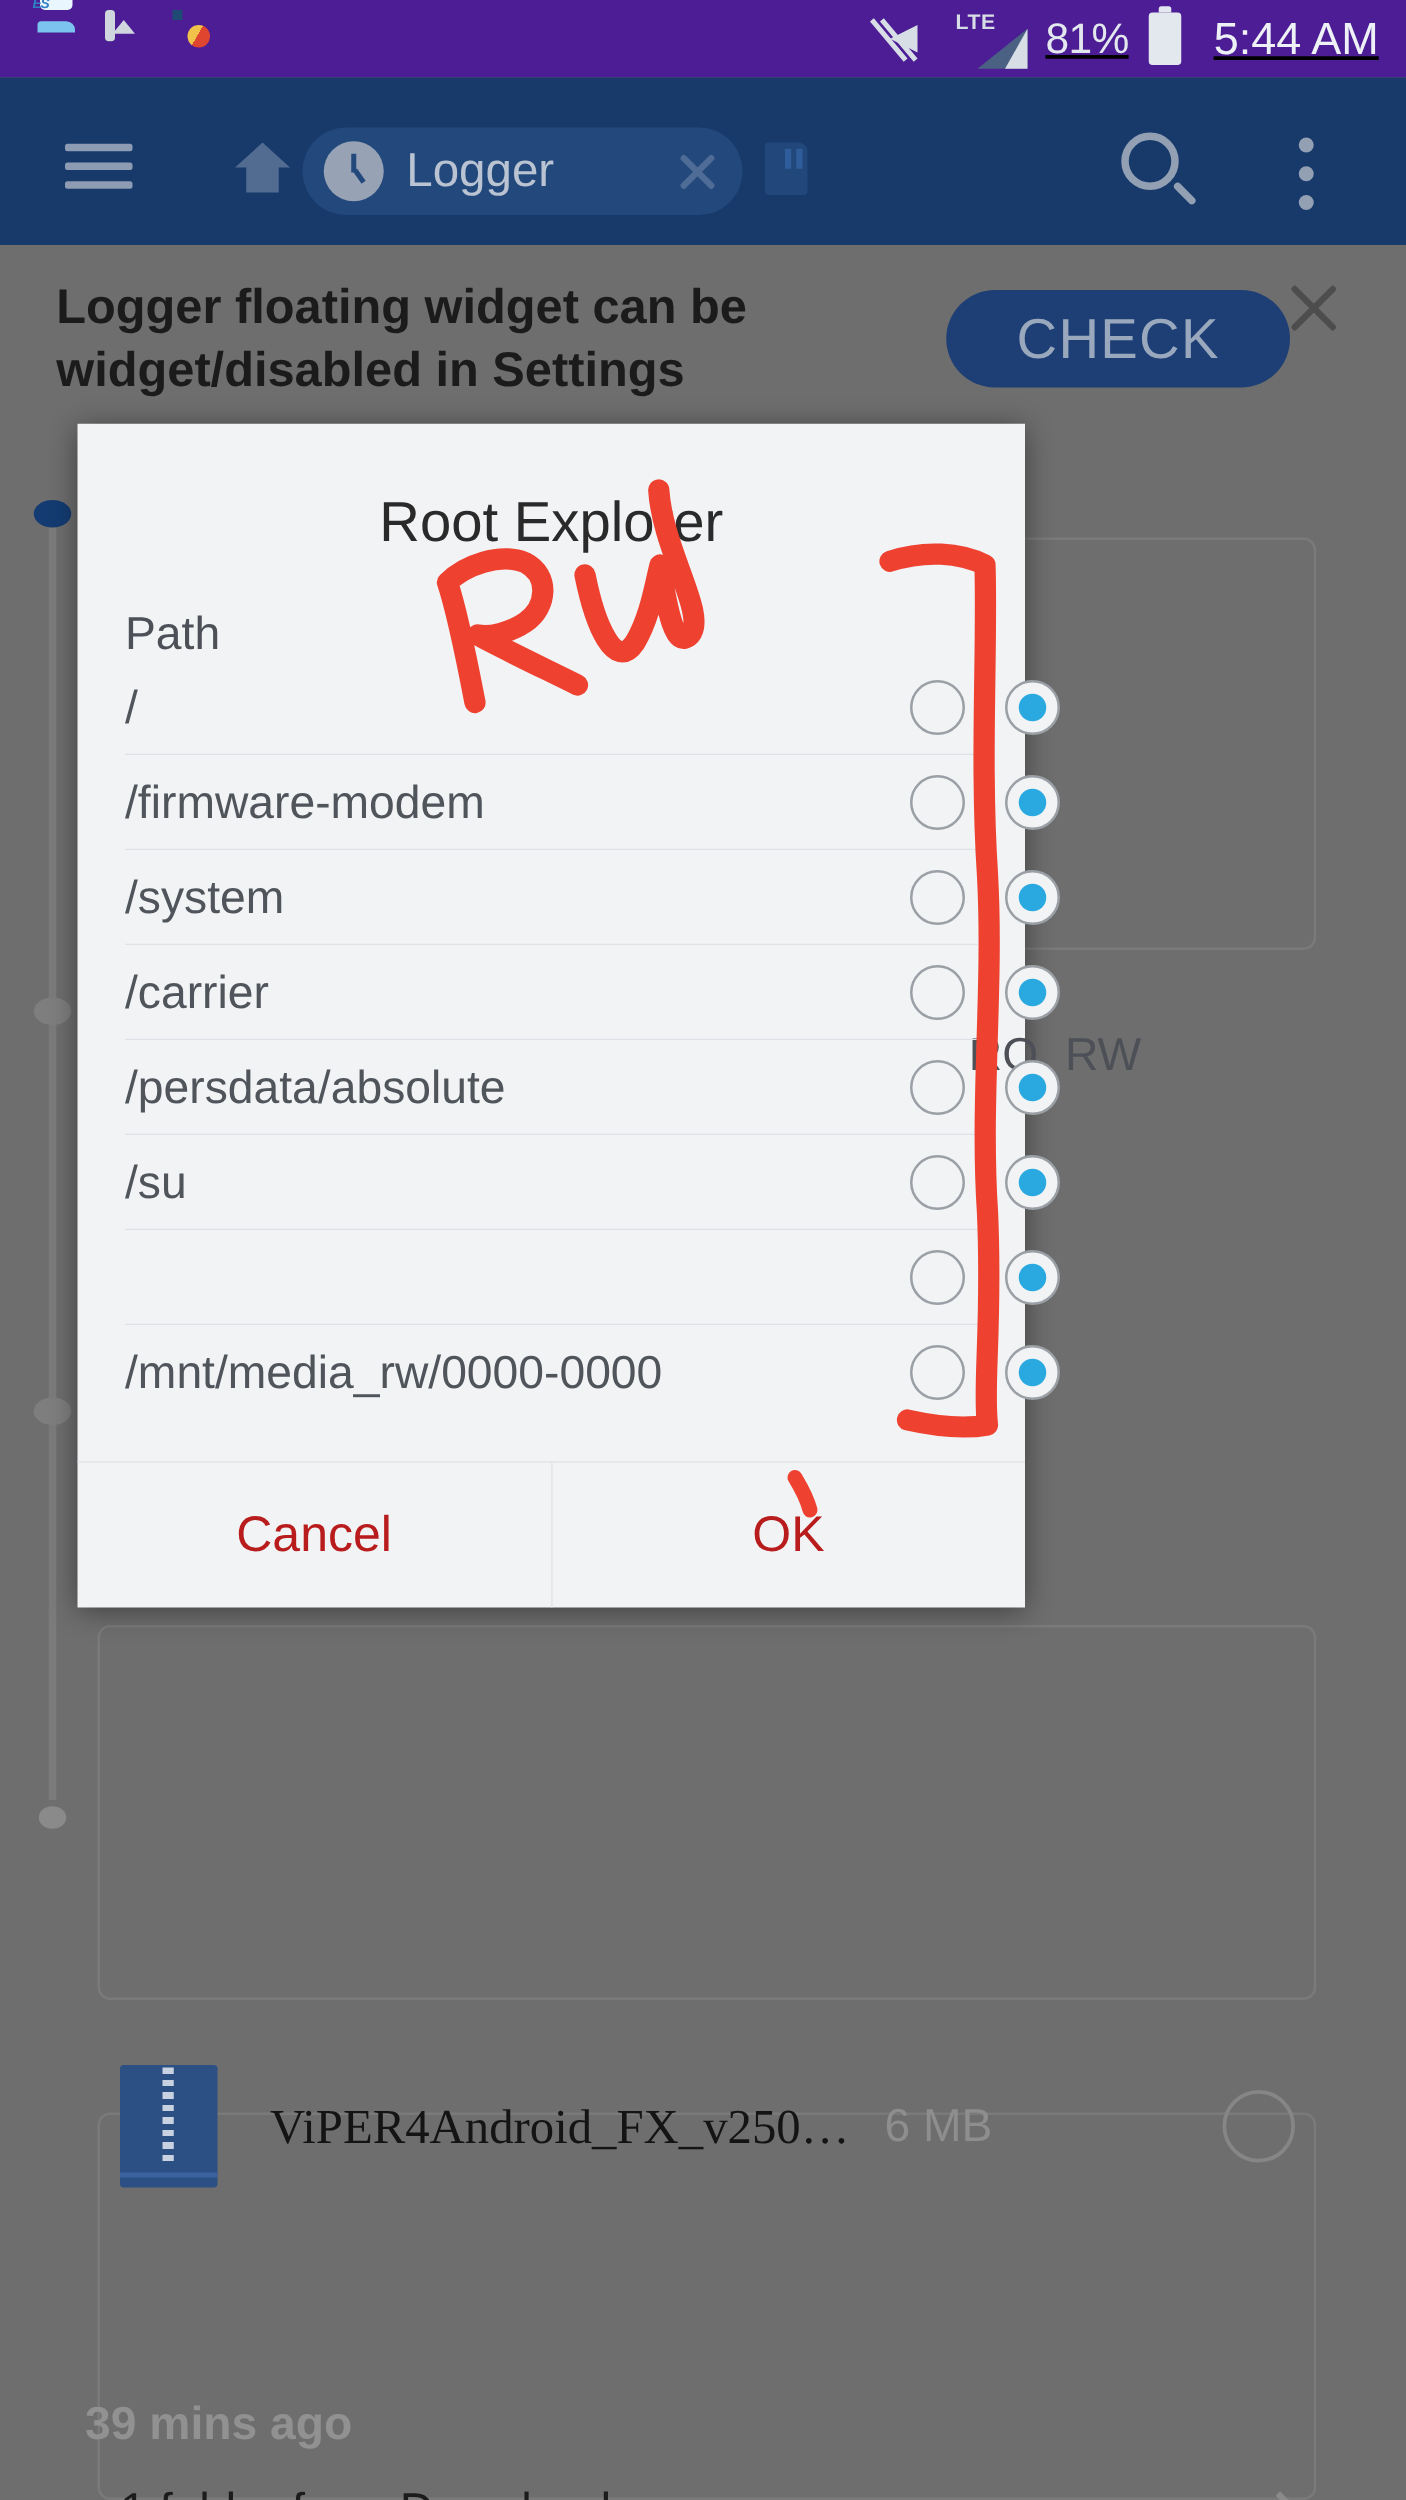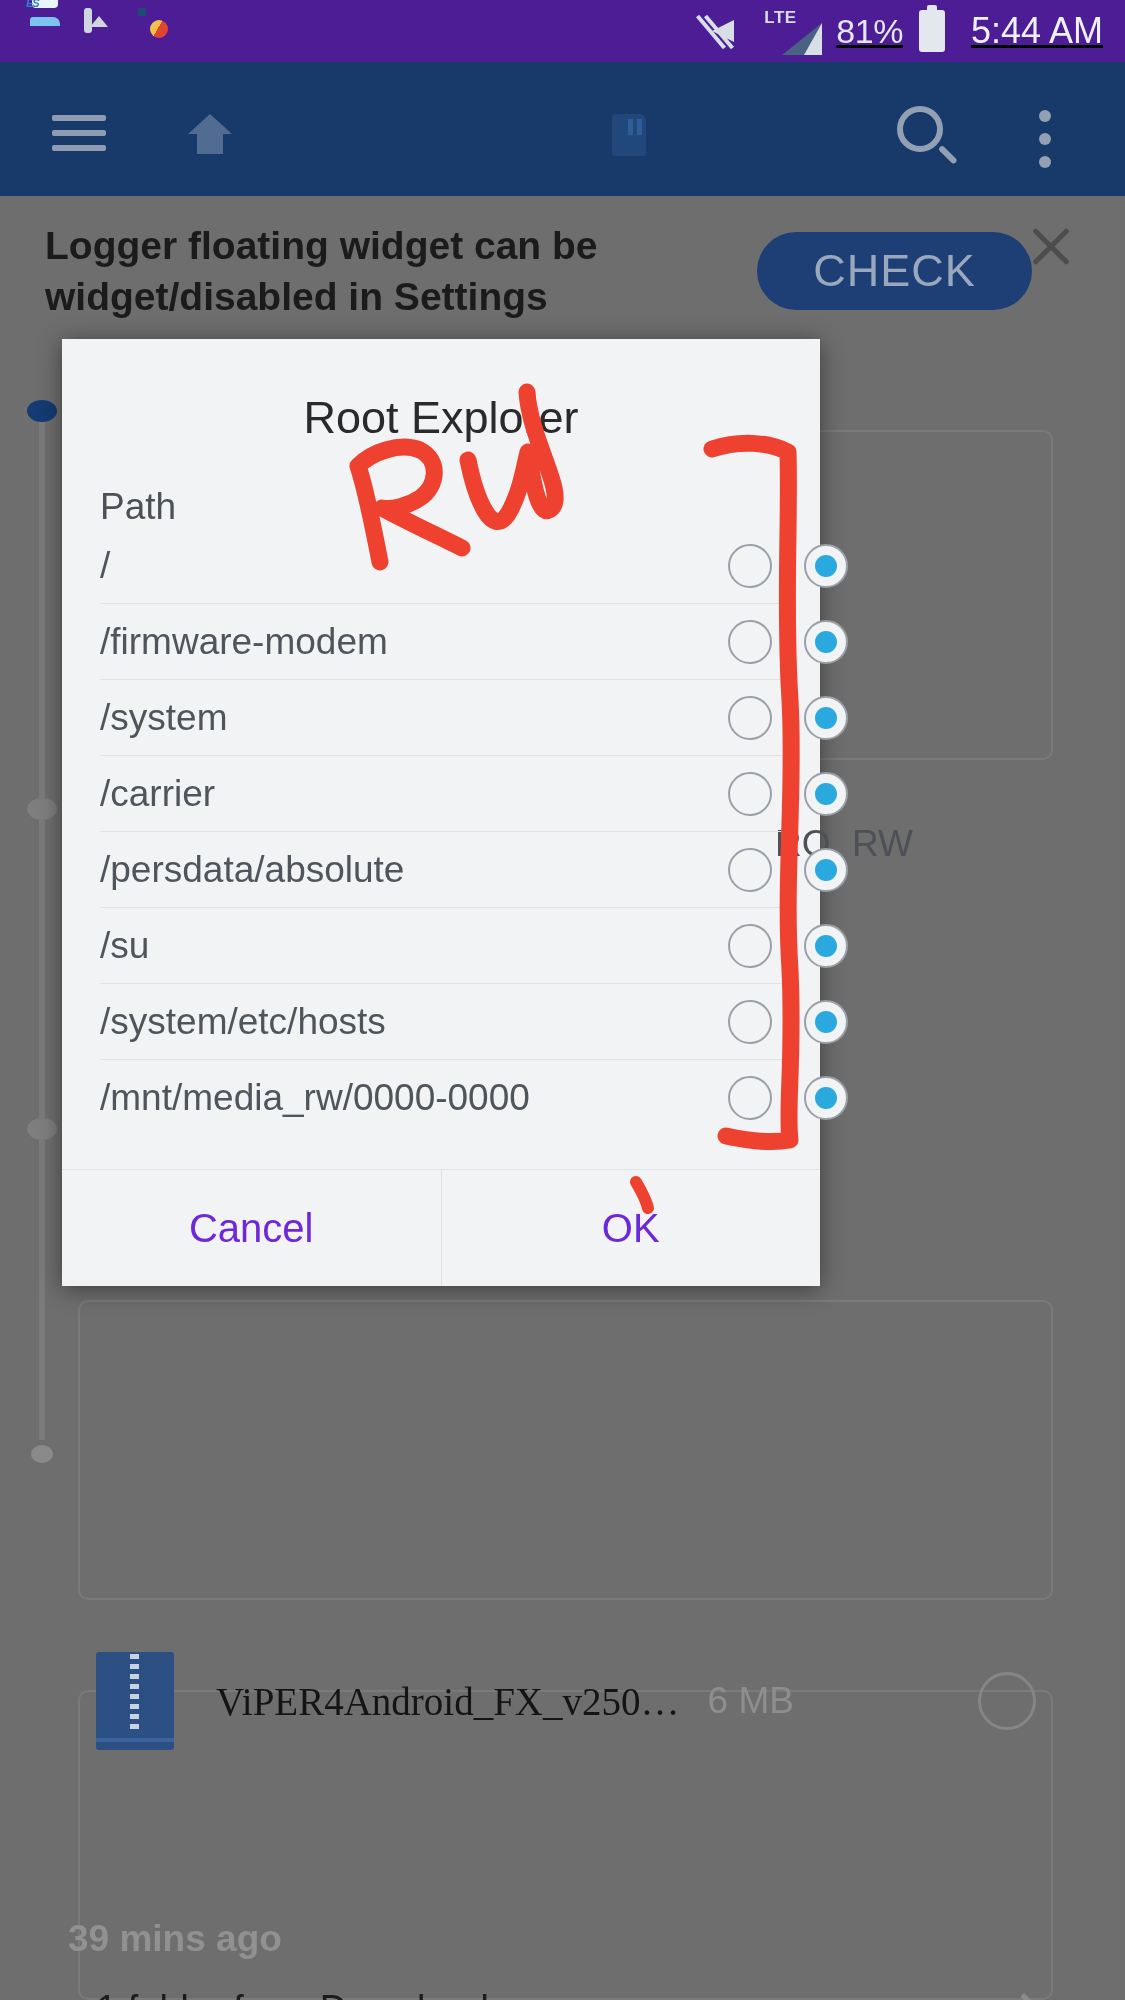--- a/index.html
+++ b/index.html
@@ -299,21 +299,21 @@
   .radio.checked:after{
     content:"";position:absolute;left:9px;top:9px;width:22px;height:22px;
     border-radius:50%;background:#29a9e0;
   }
   #dialog-actions{
     position:absolute;left:0;bottom:0;width:758px;height:117px;
     border-top:1px solid #dfe2e6;display:flex;
   }
   .dlg-btn{
     flex:1;display:flex;align-items:center;justify-content:center;
-    font-size:40px;color:#6d28d9;
+    font-size:40px;color:#b91c1c;
   }
   #btn-cancel{ border-right:1px solid #dfe2e6; }
 
   
   #annotation{
     position:absolute;left:0;top:0;width:1125px;height:2000px;
     pointer-events:none;
   }
 </style>
 </head>
@@ -356,20 +356,25 @@
 <div id="app-toolbar">
   <div class="tb-hamburger">
       <i></i>
       <i></i>
       <i></i>
     </div>
   <div class="tb-home">
       <span class="roof"></span>
       <span class="body"></span>
     </div>
+  <div class="tb-chip">
+    <span class="tb-chip-clock"></span>
+    <span class="tb-chip-label">Logger</span>
+    <span class="tb-chip-x"></span>
+  </div>
   <div class="tb-sdcard"></div>
   <div class="tb-search">
       <span class="ring"></span>
       <span class="handle"></span>
     </div>
   <div class="tb-overflow">
       <i></i>
       <i></i>
       <i></i>
     </div>
@@ -441,21 +446,20 @@
       <span class="ppath">/persdata/absolute</span>
       <span class="radio ro"></span>
       <span class="radio rw checked"></span>
     </div>
     <div class="prow">
       <span class="ppath">/su</span>
       <span class="radio ro"></span>
       <span class="radio rw checked"></span>
     </div>
     <div class="prow">
-      <span class="ppath">/system/etc/hosts</span>
       <span class="radio ro"></span>
       <span class="radio rw checked"></span>
     </div>
     <div class="prow">
       <span class="ppath">/mnt/media_rw/0000-0000</span>
       <span class="radio ro"></span>
       <span class="radio rw checked"></span>
     </div>
   </div>
 

